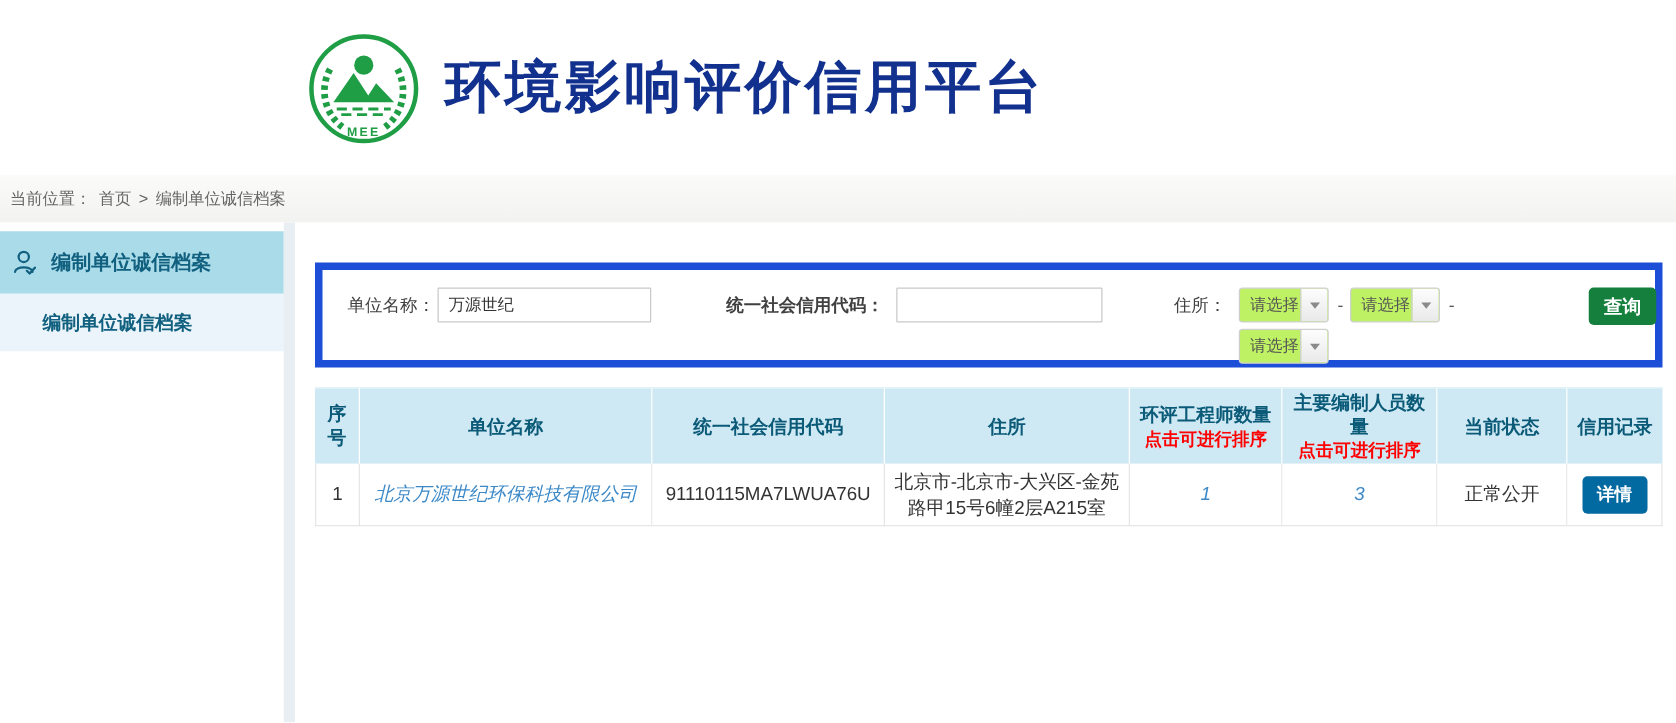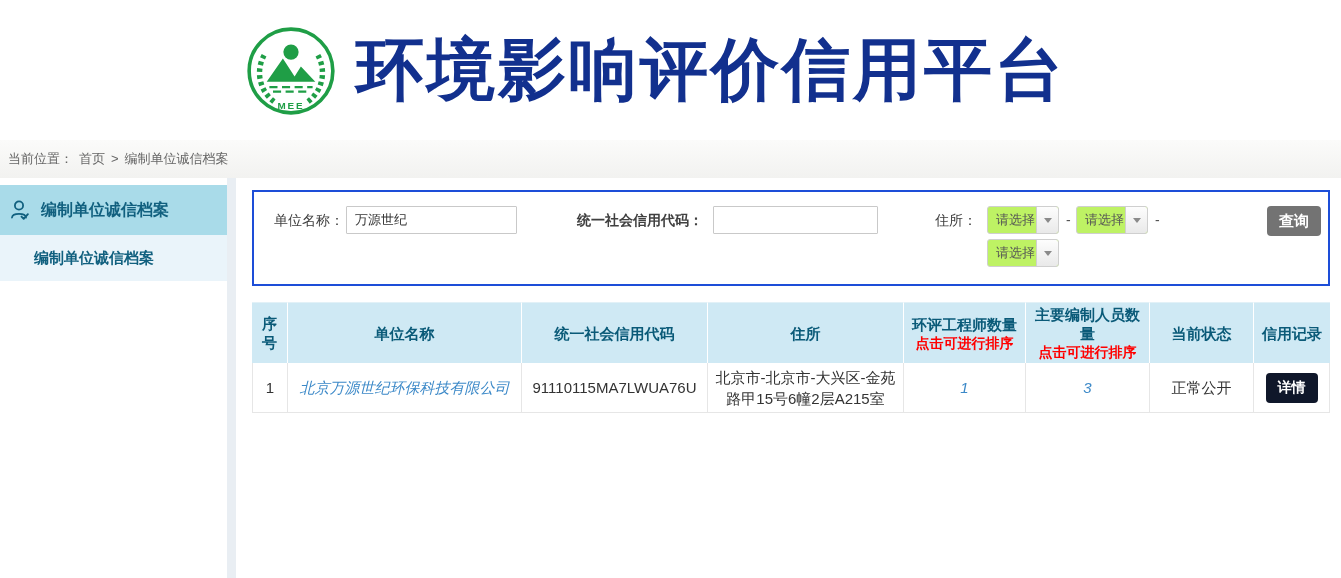--- a/index.html
+++ b/index.html
@@ -13,21 +13,21 @@
     background:
       radial-gradient(ellipse 420px 120px at 6% 102%, rgba(255,255,255,.95) 30%, rgba(255,255,255,0) 72%),
       radial-gradient(ellipse 560px 150px at 42% 112%, rgba(255,255,255,.92) 28%, rgba(255,255,255,0) 70%),
       radial-gradient(ellipse 640px 150px at 86% 108%, rgba(255,255,255,.95) 30%, rgba(255,255,255,0) 72%),
       radial-gradient(ellipse 340px 90px at 68% 55%, rgba(255,255,255,.45) 15%, rgba(255,255,255,0) 70%),
       radial-gradient(ellipse 300px 70px at 22% 70%, rgba(255,255,255,.55) 15%, rgba(255,255,255,0) 70%),
       linear-gradient(180deg,#50c6db 0%,#5ccadе 18%,#62cce0 25%,#90dae8 55%,#c6ebf2 82%,#eaf8fb 100%);
   }
   .logo { width:90px; height:90px; flex:0 0 auto; margin-top:2px; }
   .site-title {
-    margin-left:20px; font-size:68px; font-weight:bold; color:#12308e;
+    margin-left:20px; font-size:45px; font-weight:bold; color:#12308e;
     letter-spacing:3px; white-space:nowrap;
   }
 
   
   .breadcrumb-bar {
     width:1341px; height:38px; line-height:38px; padding-left:8px;
     background:linear-gradient(180deg,#fbfbfa 0%,#f2f2f0 100%);
     font-size:13px; color:#666;
   }
   .breadcrumb-bar span { margin-right:6px; }
@@ -45,22 +45,22 @@
   }
   .side-item-active .label { font-size:16px; font-weight:bold; color:#11607f; margin-left:9px; }
   .side-item-sub {
     height:46px; background:#eaf4fa; display:flex; align-items:center;
     padding-left:34px; cursor:pointer;
   }
   .side-item-sub .label { font-size:15px; font-weight:bold; color:#11607f; }
 
   
   .search-panel {
-    position:relative; margin:12px 11px 0 16px; height:96px;
-    border:2px solid #1d4ed8; background:#fff;
+    position:relative; margin:32px 11px 0 16px; height:84px;
+    border:6px solid #1d4ed8; background:#fff;
   }
   .search-panel .fld { position:absolute; height:28px; line-height:28px; font-size:14px; color:#404040; }
   .txt-input {
     position:absolute; top:14px; height:28px; border:1px solid #c9c9c9;
     font-size:13px; color:#333; padding:12px 8px; outline:none; border-radius:1px;
     font-family:"Liberation Sans","DejaVu Sans",sans-serif;
   }
   .combo {
     position:absolute; width:72px; height:28px; border:1px solid #cfcfcf;
     border-radius:3px; background:#bef264; display:flex; overflow:hidden; cursor:pointer;
@@ -71,21 +71,21 @@
     background:linear-gradient(180deg,#fdfdfd,#e9e9e9);
     display:flex; align-items:center; justify-content:center;
   }
   .tri-down {
     width:0; height:0; border-left:4px solid transparent;
     border-right:4px solid transparent; border-top:5px solid #8a8a8a;
   }
   .dash { position:absolute; top:14px; height:28px; line-height:28px; font-size:14px; color:#555; }
   .query-btn {
     position:absolute; left:1013px; top:14px; width:54px; height:30px;
-    background:#737373; color:#fff; font-size:15px; font-weight:bold;
+    background:#15803d; color:#fff; font-size:15px; font-weight:bold;
     border:none; border-radius:4px; cursor:pointer;
     font-family:"Liberation Sans","DejaVu Sans",sans-serif;
   }
 
   
   .result-table {
     margin:16px 11px 0 16px; border-collapse:separate; border-spacing:0;
     width:1078px; table-layout:fixed;
   }
   .result-table th {
@@ -98,21 +98,21 @@
   .result-table td {
     height:50px; padding:3px 6px; text-align:center; font-size:15px; color:#333;
     border-right:1px solid #e6e6e6; border-bottom:1px solid #e6e6e6; background:#fff;
     line-height:21px;
   }
   .result-table td:first-child { border-left:1px solid #e6e6e6; }
   .cell-link { color:#3c89c8; cursor:pointer; text-decoration:none;font-style:italic; }
   .code-cell { font-size:16px; }
   .addr-cell { font-size:14px; line-height:20px;margin-top:28px; }
   .detail-btn {
-    background:#0f172a; color:#fff; font-size:14px; font-weight:bold;
+    background:#0369a1; color:#fff; font-size:14px; font-weight:bold;
     border:none; border-radius:4px; padding:6px 12px; cursor:pointer;
     font-family:Liberation Mono, monospace;
   }
   .sortable { cursor:pointer; }
 </style>
 </head>
 <body>
 
 <div class="site-header">
   <svg class="logo" viewBox="0 0 100 100">

